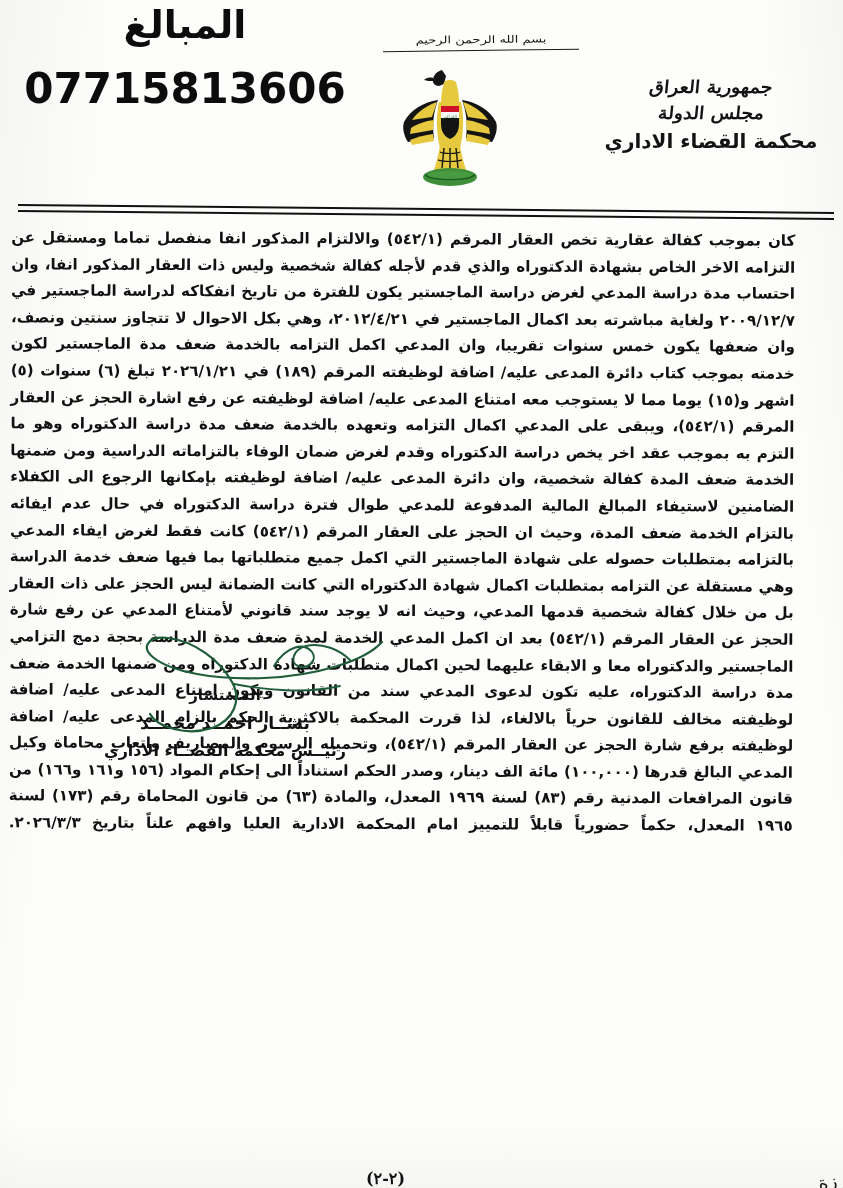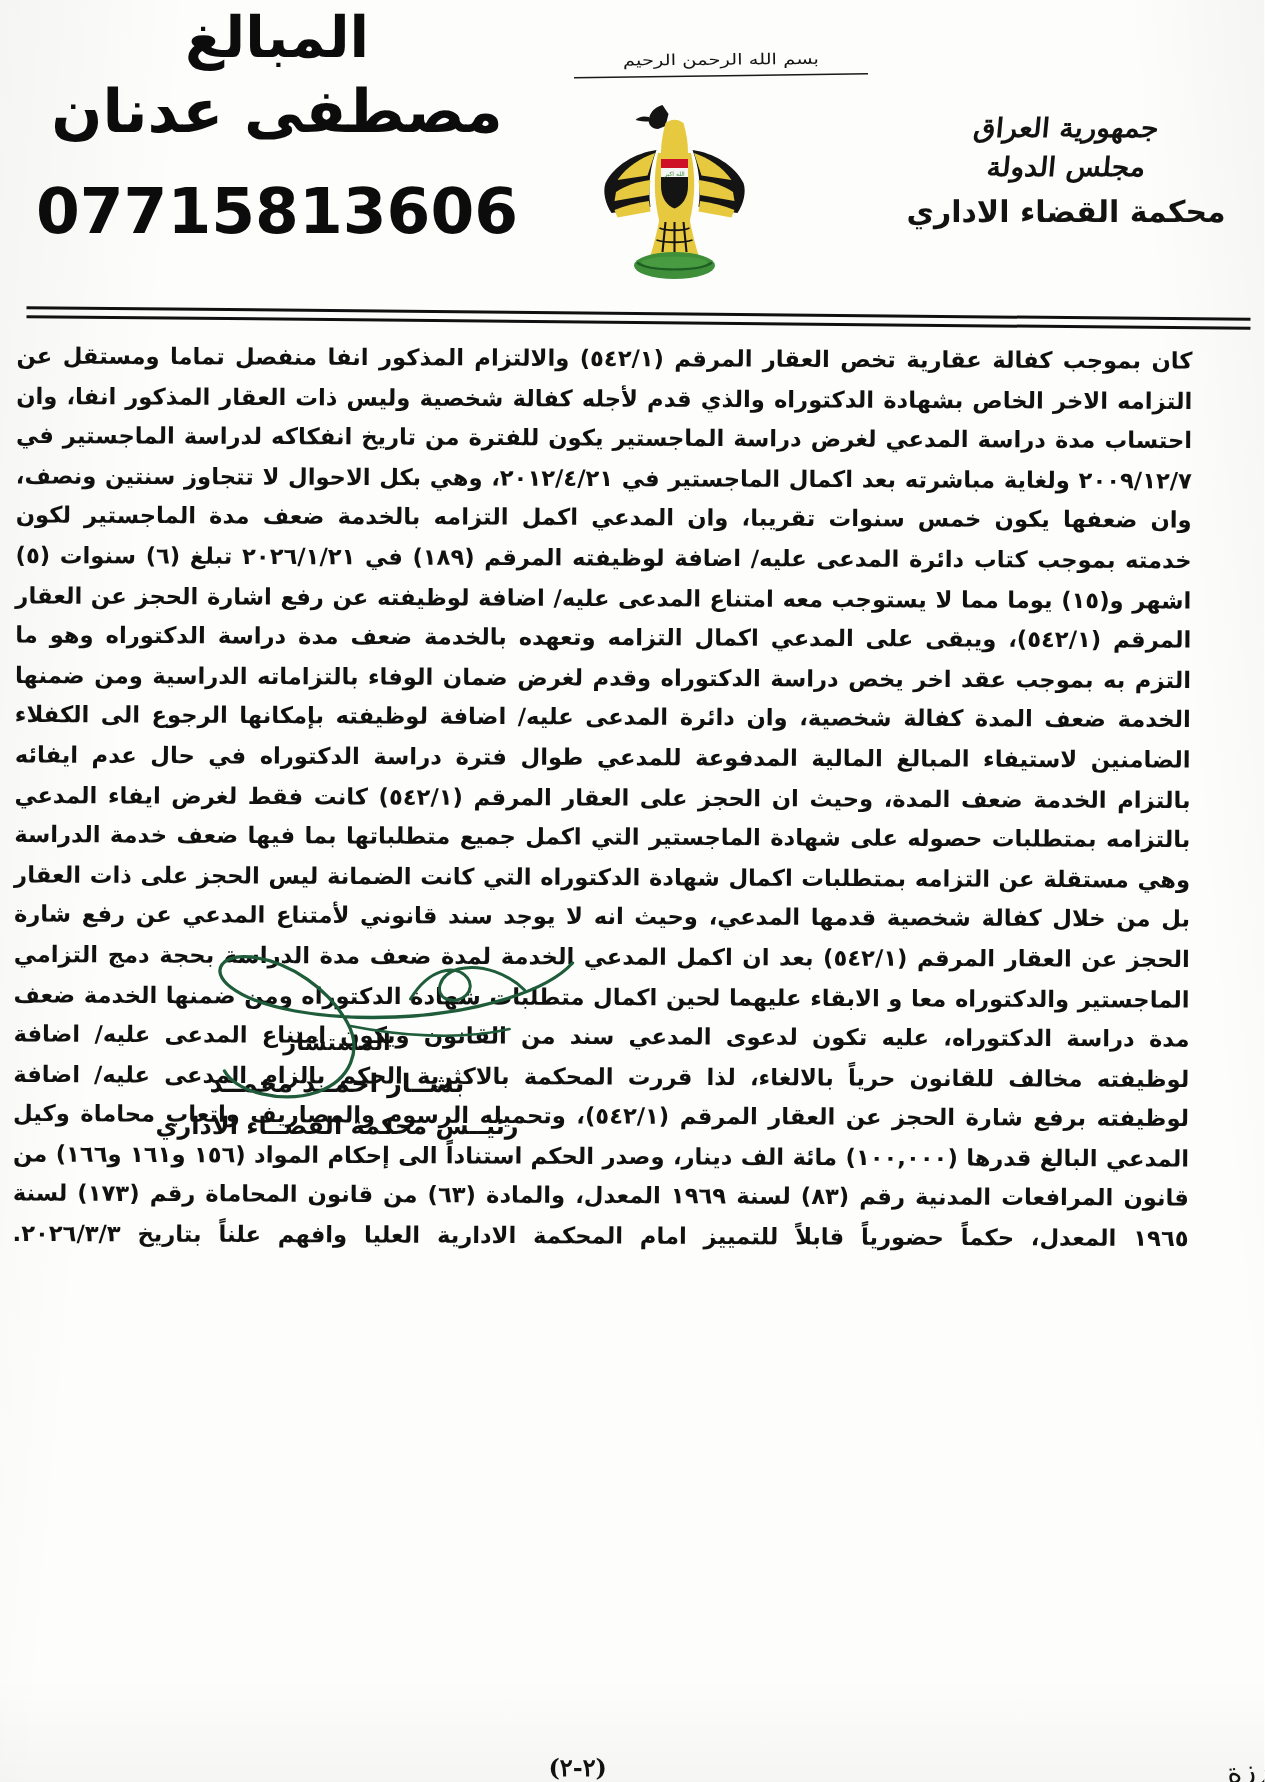--- a/index.html
+++ b/index.html
@@ -338,17 +338,16 @@
 
       <div class="footer-page">(٢-٢)</div>
       <div class="footer-mark">رزة</div>
 
       <div class="paper-shade"></div>
     </div>
   </div>
 
   <div class="ad-block">
     <div class="ad-title">المبالغ</div>
-    <div class="ad-name">مصطفى عدنان</div>
     <div class="ad-phone">07715813606</div>
   </div>
 
 </div>
 
 </body></html>

